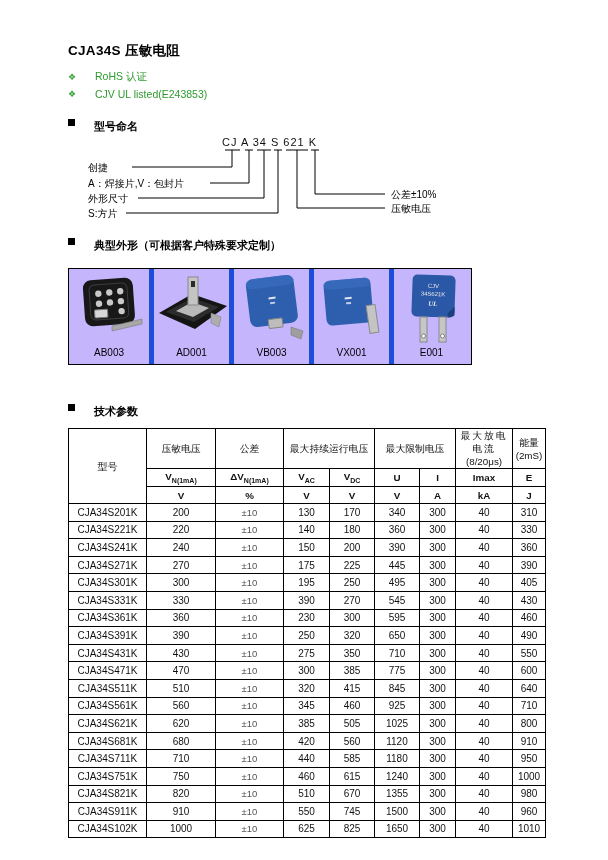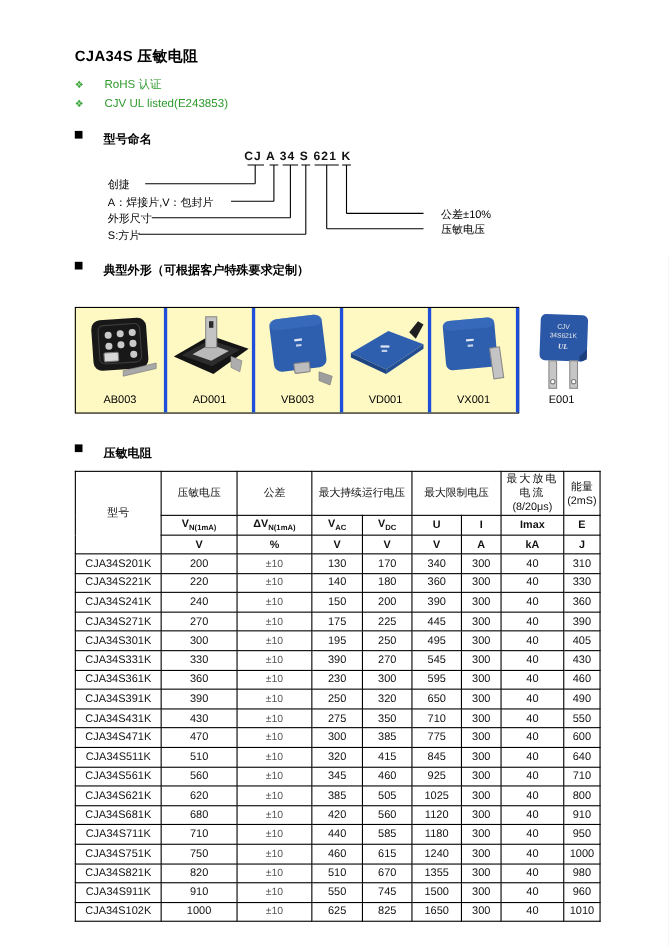--- a/index.html
+++ b/index.html
@@ -19,28 +19,28 @@
   .cert-row { display:flex; align-items:center; height:17px; color:#2e9a2e; font-size:10.5px; }
   .cert-row .diamond { font-size:9px; width:14px; margin-right:13px; color:#3aa53a; }
 
   
   .sec-head { display:flex; font-size:11px; font-weight:bold; color:#000; }
   .sec-head .sq { width:7px; height:7px; background:#000; margin-right:19px; flex:none; }
 
   
   .naming { position:absolute; left:68px; top:114px; width:480px; height:115px; }
   .naming .sec-head { position:absolute; left:0; top:5px; }
-  .naming-code { position:absolute; left:154px; top:22px; font-size:11px; font-weight:bold; letter-spacing:1px; white-space:pre;text-align:right; }
-  .nm-label { position:absolute; font-size:10px; white-space:pre; color:#000;margin-left:10px; }
+  .naming-code { position:absolute; left:154px; top:22px; font-size:11px; font-weight:normal; letter-spacing:1px; white-space:pre;text-align:right; }
+  .nm-label { position:absolute; font-size:10px; white-space:pre; color:#000; }
   .nm-lines { position:absolute; left:0; top:0; }
 
   
   .shapes { position:absolute; left:68px; top:238px; width:404px; }
-  .pgrid { display:grid; grid-template-columns:repeat(6,80px); border:1px solid #000; margin-top:26px; background:#fef9c3; }
-  .pcell { border-left:3px solid #1d4ed8; height:95px; display:flex; flex-direction:column; align-items:center; }
+  .pgrid { display:grid; grid-template-columns:repeat(6,80px); border:1px solid #000; margin-top:15px; background:#c4b5fd; }
+  .pcell { border-left:5px solid #1d4ed8; height:95px; display:flex; flex-direction:column; align-items:center; }
   .pcell:first-child { border-left:none; }
   .pcell svg { display:block; }
   .plabel { font-size:10px; color:#000; height:17px; line-height:15px; }
 
   
   .specs { position:absolute; left:68px; top:404px; width:480px; }
   table.spec { border-collapse:collapse; table-layout:fixed; width:477px; margin-top:9px;
                border:1.5px solid #000; font-size:10px; }
   table.spec td { border:1px solid #000; text-align:center; vertical-align:middle; padding:0; color:#111; overflow:hidden; }
   thead td { font-size:9.8px; }
@@ -160,31 +160,20 @@
             <rect x="15" y="8" width="48" height="10" rx="7" fill="#3c70c2" opacity="0.6"></rect>
             <rect x="36" y="28" width="7" height="2" fill="#ffffff" opacity="0.85"></rect>
             <rect x="37" y="33" width="5" height="2" fill="#ffffff" opacity="0.7"></rect>
             <rect x="33" y="50" width="14" height="9" rx="1" fill="#bdbdbd" stroke="#858585"></rect>
           </g>
           <polygon points="58,58 70,62 68,70 58,66" fill="#9e9e9e" stroke="#7a7a7a" stroke-width="0.6"></polygon>
         </svg>
         <div class="plabel">VB003</div>
       </div>
 
-      <div class="pcell">
-        <svg width="78" height="76" viewBox="0 0 78 76">
-          <polygon points="7,41 41,21 73,33 39,56" fill="#2e5fae"></polygon>
-          <polygon points="7,41 39,56 39,60 7,45" fill="#1d4584"></polygon>
-          <polygon points="39,56 73,33 73,37 39,60" fill="#234e93"></polygon>
-          <rect x="34" y="34" width="8" height="2" fill="#ffffff" opacity="0.85"></rect>
-          <rect x="35" y="38" width="5" height="2" fill="#ffffff" opacity="0.7"></rect>
-          <polygon points="60,22 68,12 73,15 66,28" fill="#1f1f1f"></polygon>
-        </svg>
-        <div class="plabel">VD001</div>
-      </div>
 
       <div class="pcell">
         <svg width="78" height="76" viewBox="0 0 78 76">
           <g transform="rotate(-5 37 33)">
             <rect x="12" y="10" width="47" height="45" rx="6" fill="#2e5fae"></rect>
             <rect x="12" y="10" width="47" height="9" rx="6" fill="#3c70c2" opacity="0.6"></rect>
             <rect x="32" y="28" width="7" height="2" fill="#ffffff" opacity="0.85"></rect>
             <rect x="33" y="33" width="5" height="2" fill="#ffffff" opacity="0.7"></rect>
           </g>
           <rect x="55" y="36" width="9" height="28" fill="#c4c4c4" stroke="#8a8a8a" transform="rotate(-8 59 50)"></rect>
@@ -208,21 +197,21 @@
         </svg>
         <div class="plabel">E001</div>
       </div>
 
     </div>
   </div>
 
   <div class="specs">
     <div class="sec-head">
       <span class="sq"></span>
-      <span>压敏电阻</span>
+      <span>技术参数</span>
     </div>
 
     <table class="spec">
       <colgroup>
         <col style="width:78px">
           <col style="width:69px">
           <col style="width:68px">
         <col style="width:46px">
           <col style="width:45px">
           <col style="width:45px">

